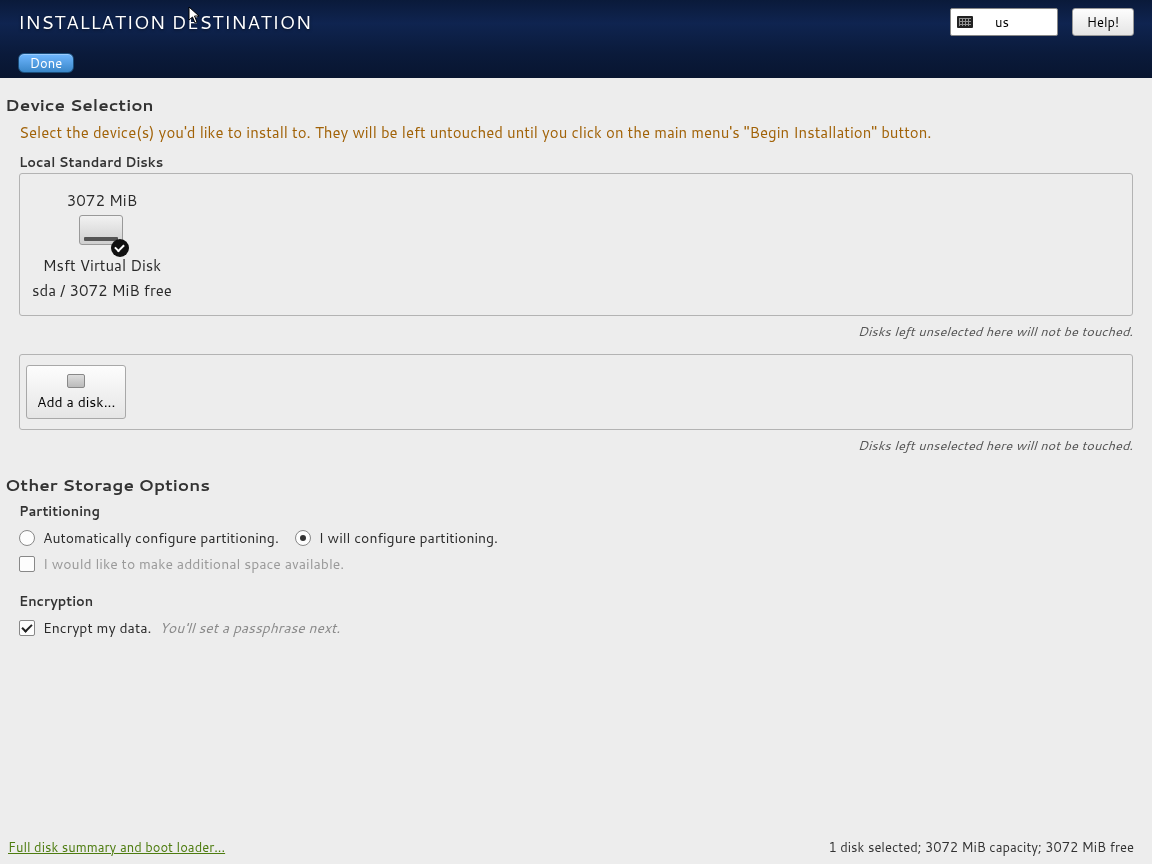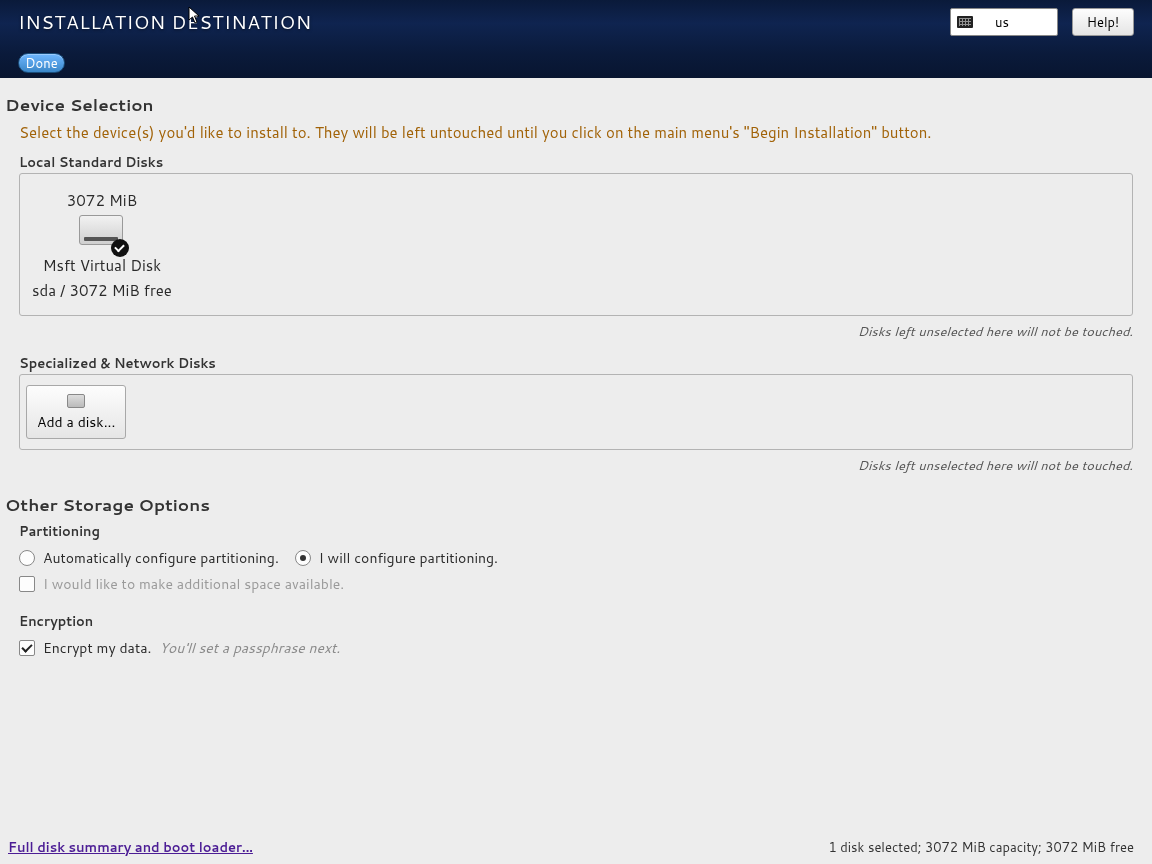--- a/index.html
+++ b/index.html
@@ -28,25 +28,25 @@
     }
     .header-title {
       color: #fff;
       font-size: 19px;
       font-weight: 400;
       letter-spacing: 0.5px;
       text-shadow: 0 1px 3px rgba(0,0,0,0.5);
     }
     .done-btn {
       margin-top: 4px;
-      width: 47px;
+      width: 56px;
       height: 26px;
       background: linear-gradient(to bottom, #6fb7ff, #3a87c9);
       border: 1px solid #1a4d7a;
-      border-radius: 11px;
+      border-radius: 6px;
       color: #fff;
       font-size: 13px;
       cursor: pointer;
       box-shadow: inset 0 1px 0 rgba(255,255,255,0.3);
     }
     .header-right {
       display: flex;
       flex-direction: column;
       align-items: flex-end;
       gap: 4px;
@@ -274,24 +274,23 @@
     .footer{
       height:34px;
       background:#ededed;
       display:flex;
       justify-content:space-between;
       align-items:center;
       padding:0 18px 0 8px;
       font-size:13px;
     }
     .footer-link{
-      color:#4c1d95;
+      color:#4d7c0f;
       text-decoration:underline;
       cursor:pointer;
-      font-weight:bold;
     }
     .footer-status{
       color:#333;
     }
     .cursor{
       position:absolute;
       left:188px;top:6px;
       width:14px;height:18px;
       pointer-events:none;
     }
@@ -329,21 +328,20 @@
         <div class="check-badge"></div>
       </div>
       <div class="disk-name">Msft Virtual Disk</div>
       <div class="disk-detail">
         <span>sda</span> / <span>3072 MiB free</span>
       </div>
     </div>
   </div>
   <div class="hint-text">Disks left unselected here will not be touched.</div>
 
-  <div class="subsection-label">Specialized &amp; Network Disks</div>
   <div class="disk-box" style="padding:10px 6px;">
     <button class="add-disk-btn">
       <span class="netdisk-icon"></span>
       <span>Add a disk...</span>
     </button>
   </div>
   <div class="hint-text">Disks left unselected here will not be touched.</div>
 
   <div class="section-title">Other Storage Options</div>
   <div class="subsection-label">Partitioning</div>

